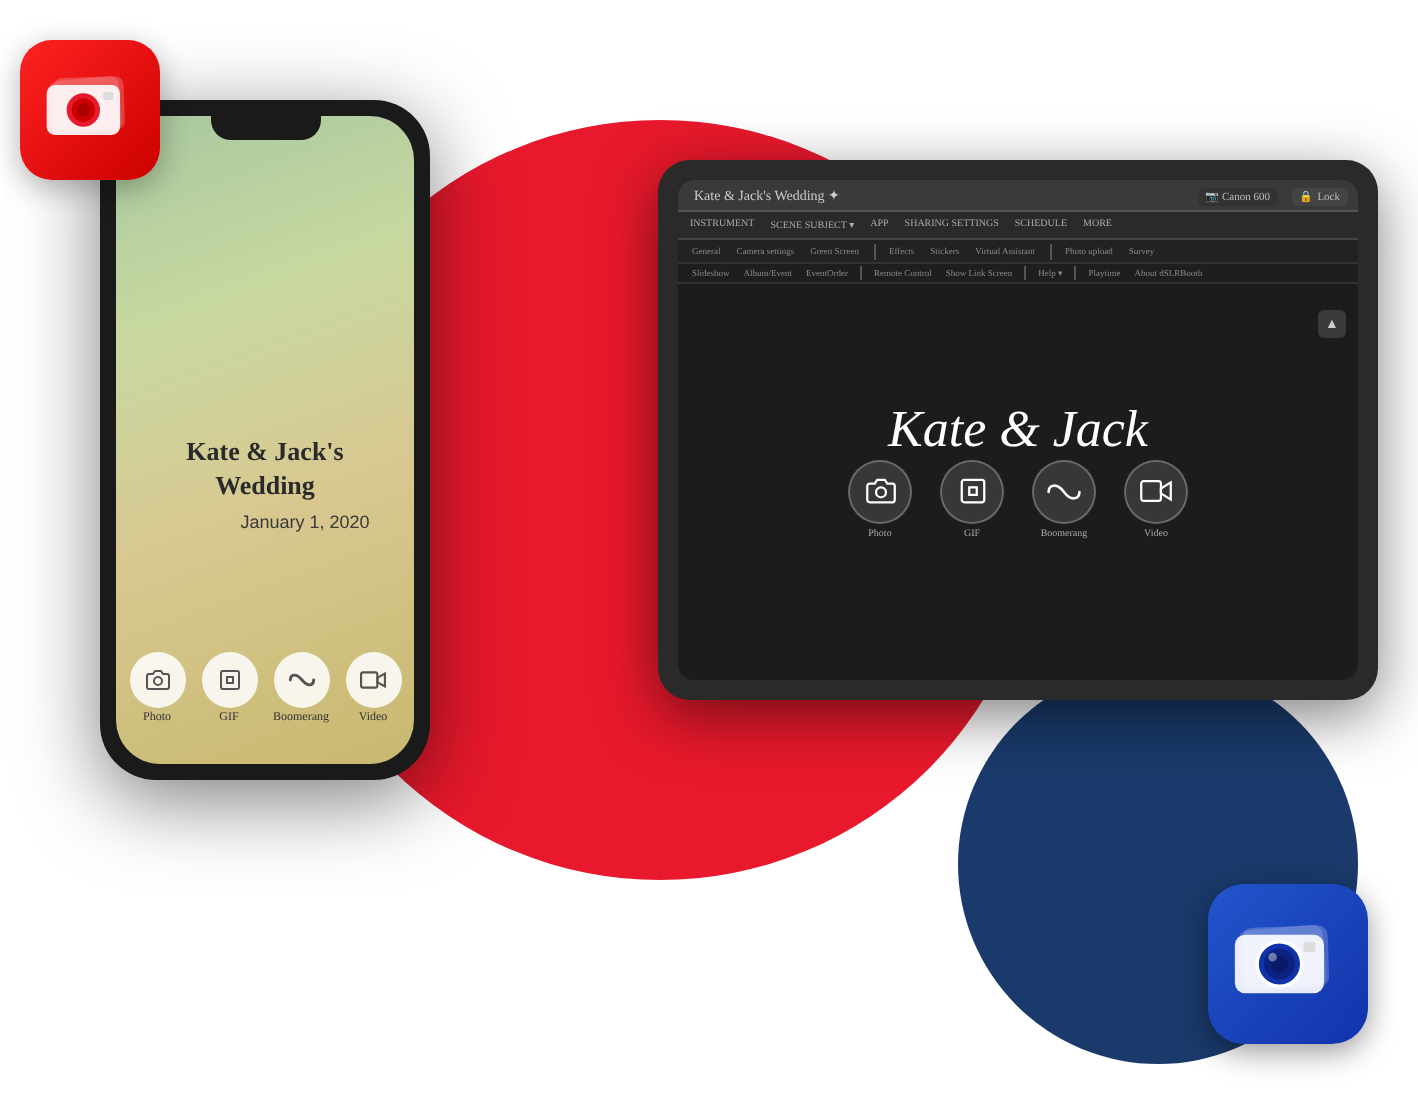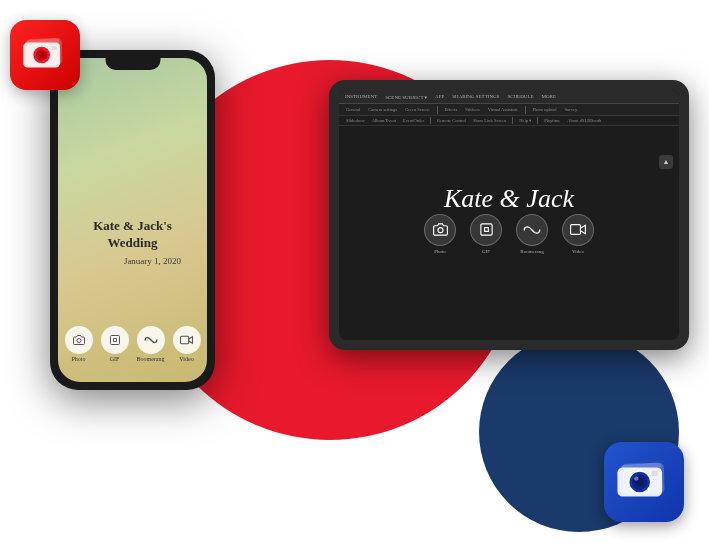--- a/index.html
+++ b/index.html
@@ -93,21 +93,21 @@
       font-family: 'Georgia', serif;
       font-size: 13px;
       font-weight: bold;
       color: #2a2a2a;
       text-align: center;
       margin-top: 10px;
       line-height: 1.3;
     }
 
     .phone-subtitle {
-      font-family: Liberation Serif, serif;
+      font-family: Liberation Sans, sans-serif;
       font-size: 9px;
       color: #3a3a3a;
       text-align: center;
       margin-top: 4px;
       margin-left: 40px;
     }
 
     .phone-buttons {
       display: flex;
       gap: 8px;
@@ -364,20 +364,29 @@
             <div class="phone-btn-label">Video</div>
           </div>
         </div>
       </div>
     </div>
   </div>
 
   <div class="tablet">
     <div class="tablet-inner">
 
+      <div class="tablet-title-bar">
+        <span style="flex:1;">Kate &amp; Jack's Wedding ✦</span>
+        <div class="tablet-camera-badge">
+          <span>📷</span> <span>Canon 600</span>
+        </div>
+        <div class="tablet-lock-badge">
+          🔒 <span>Lock</span>
+        </div>
+      </div>
 
       <div class="tablet-nav">
         <span class="tablet-nav-item">INSTRUMENT</span>
         <span class="tablet-nav-item">SCENE SUBJECT ▾</span>
         <span class="tablet-nav-item">APP</span>
         <span class="tablet-nav-item">SHARING SETTINGS</span>
         <span class="tablet-nav-item">SCHEDULE</span>
         <span class="tablet-nav-item">MORE</span>
       </div>
 

